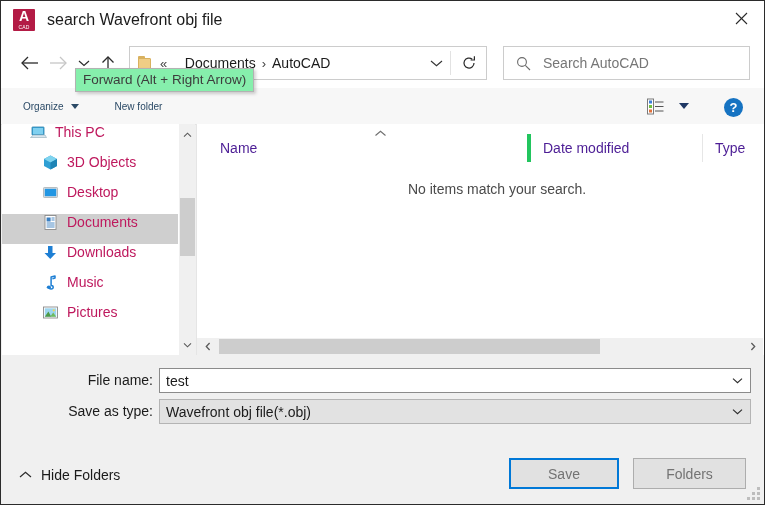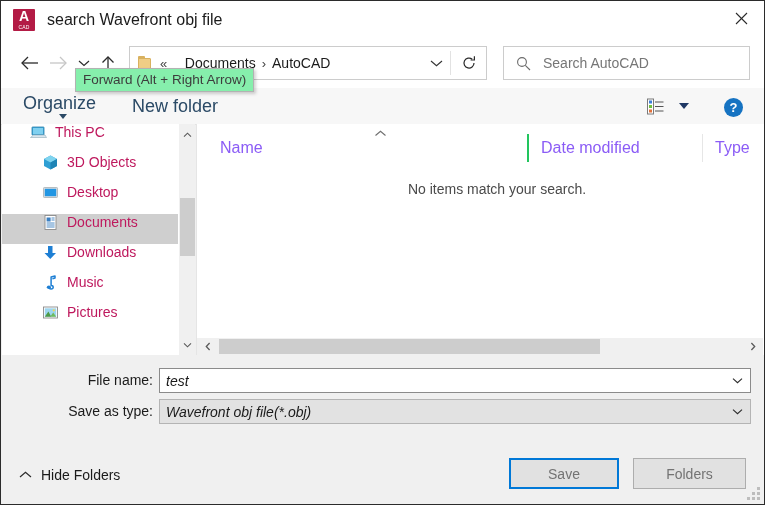--- a/index.html
+++ b/index.html
@@ -203,24 +203,23 @@
     left: 0; top: 87px;
     width: 763px; height: 36px;
     background: #f7f7f7;
     border-bottom: 1px solid #e3e3e3;
     display: flex;
     align-items: center;
   }
   .cmd-item {
     display: flex;
     align-items: center;
-    font-size: 18px;
+    font-size: 10px;
     color: #2b4a66;
     white-space: nowrap;
-    flex-direction: column;
   }
   .cmd-organize { margin-left: 22px; }
   .cmd-newfolder { margin-left: 36px; }
   .cmd-caret {
     margin-left: 7px;
     width: 0; height: 0;
     border-left: 4px solid transparent;
     border-right: 4px solid transparent;
     border-top: 5px solid #2b4a66;
   }
@@ -313,33 +312,33 @@
     position: absolute;
     left: 177px; top: 1px;
     color: #6e6e6e;
   }
   .col-headers {
     position: absolute;
     left: 0; top: 10px;
     width: 568px; height: 28px;
     display: flex;
     align-items: center;
-    font-size: 16px;
-    color: #8b5cf6;
+    font-size: 14px;
+    color: #4c1d95;
   }
   .col {
     position: relative;
     height: 28px;
     display: flex;
     align-items: center;
     white-space: nowrap;
     box-sizing: border-box;
   }
   .col-name { width: 330px; padding-left: 23px; }
-  .col-date { width: 175px; padding-left: 12px; border-left: 2px solid #22c55e; }
+  .col-date { width: 175px; padding-left: 12px; border-left: 4px solid #22c55e; }
   .col-type { width: 63px;  padding-left: 12px; border-left: 1px solid #e6e6e6; }
   .empty-msg {
     position: absolute;
     left: 16px; top: 57px;
     width: 568px;
     text-align: center;
     font-size: 14px;
     color: #4a4a4a;
   }
   .hscroll {
@@ -373,21 +372,20 @@
   .lbl-savetype { left: 20px; top: 402px; width: 132px; }
 
   .combo {
     position: absolute;
     left: 158px;
     height: 25px;
     width: 592px;
     box-sizing: border-box;
     display: flex;
     align-items: center;
-    font-style: italic;
   }
   .combo-filename {
     top: 367px;
     background: #ffffff;
     border: 1px solid #8b8b8b;
   }
   .combo-savetype {
     top: 398px;
     background: #e2e2e2;
     border: 1px solid #b4b4b4;

